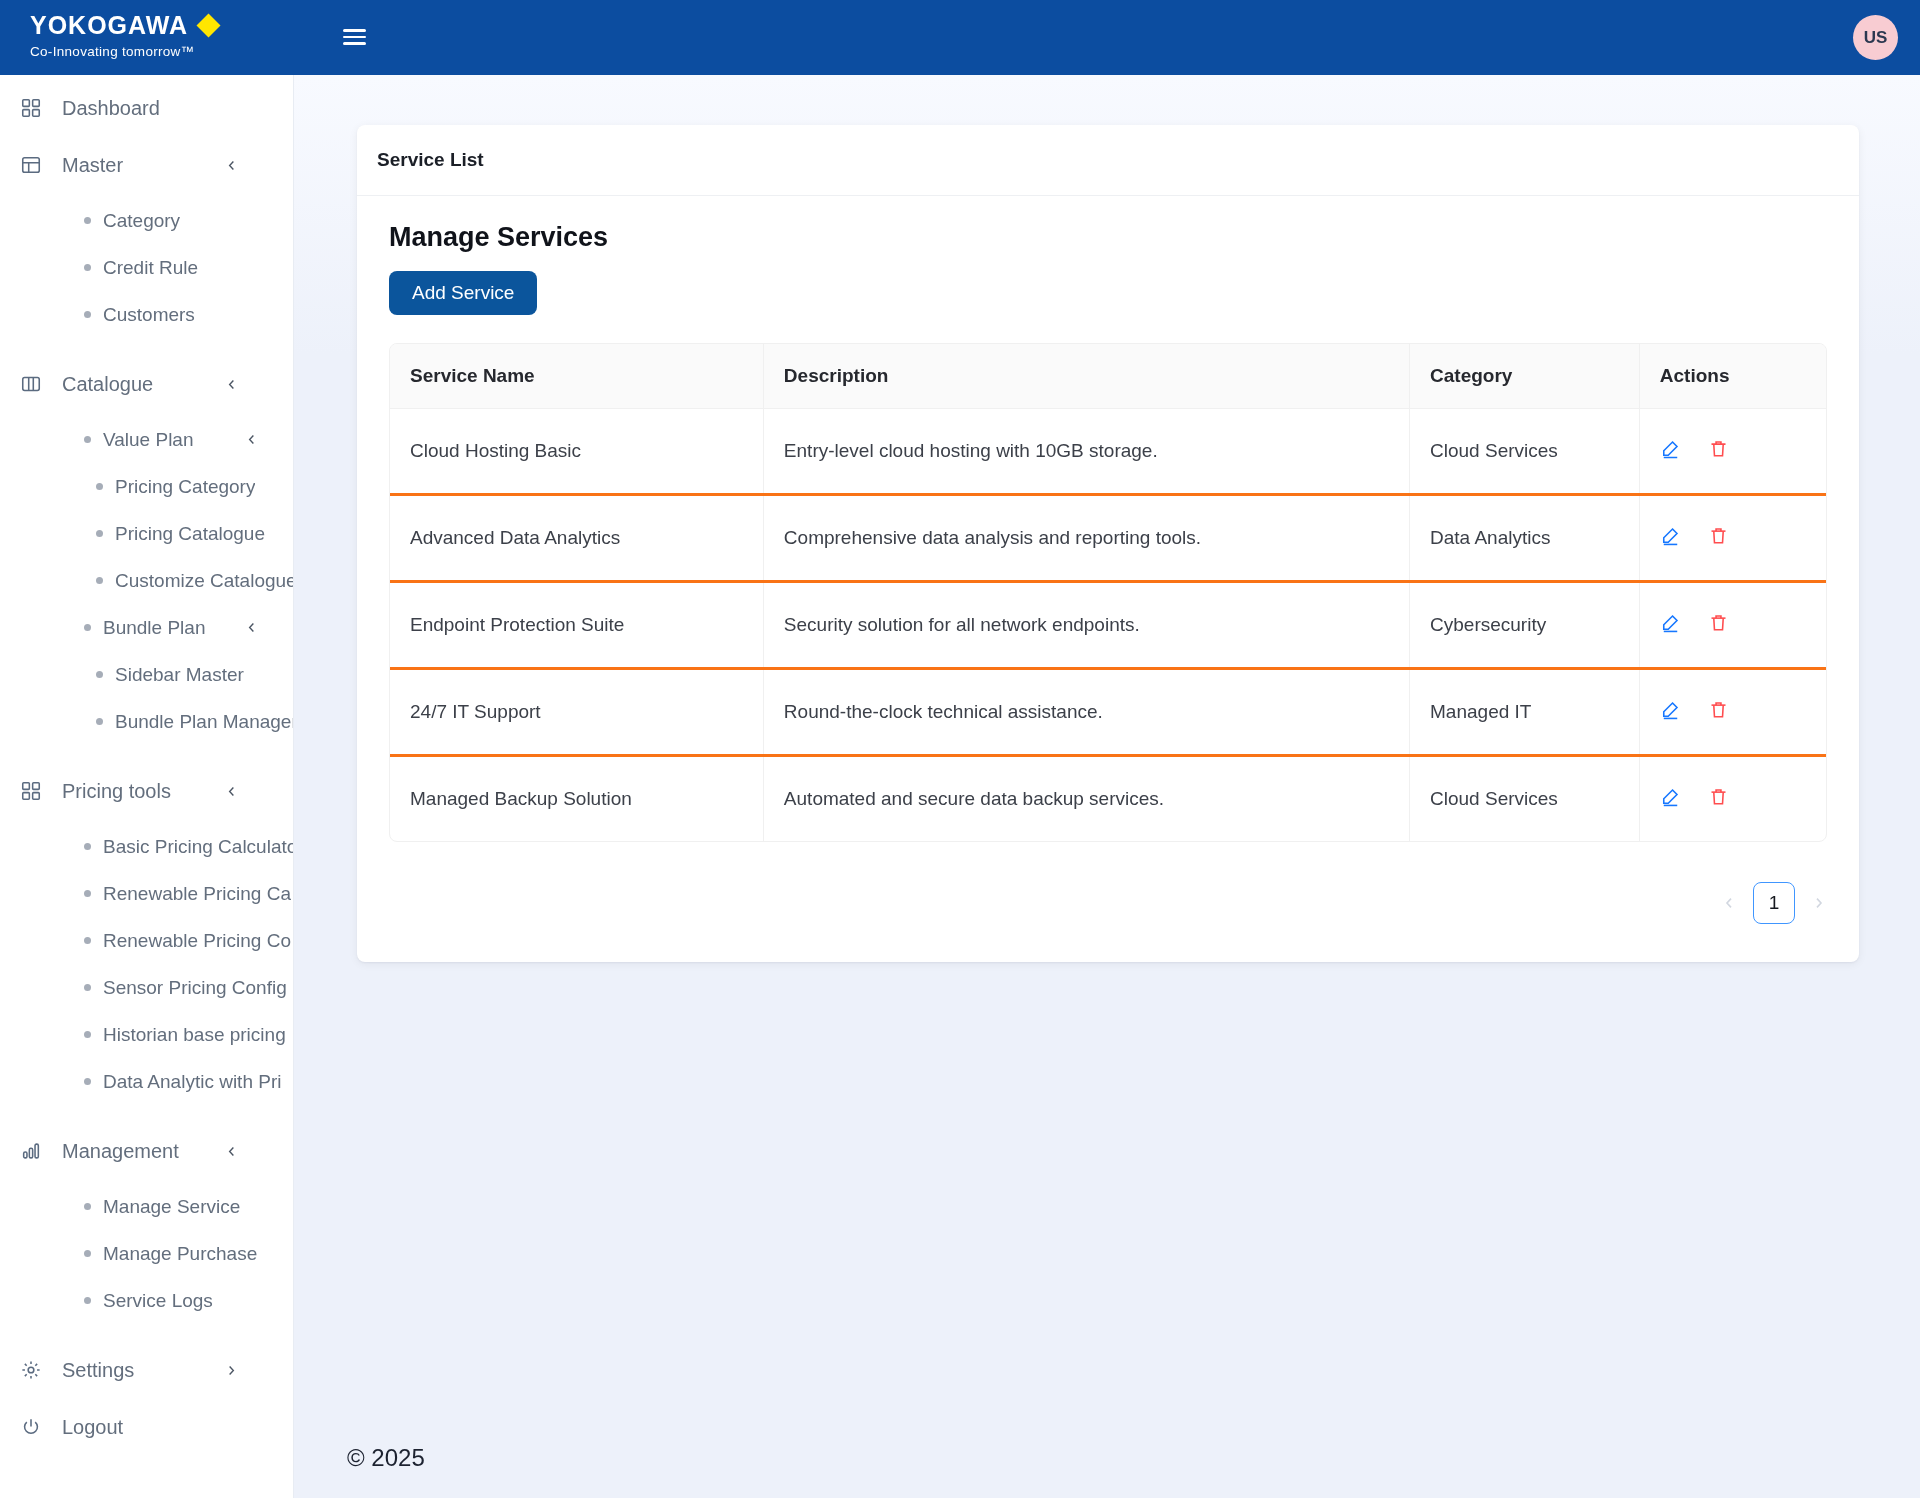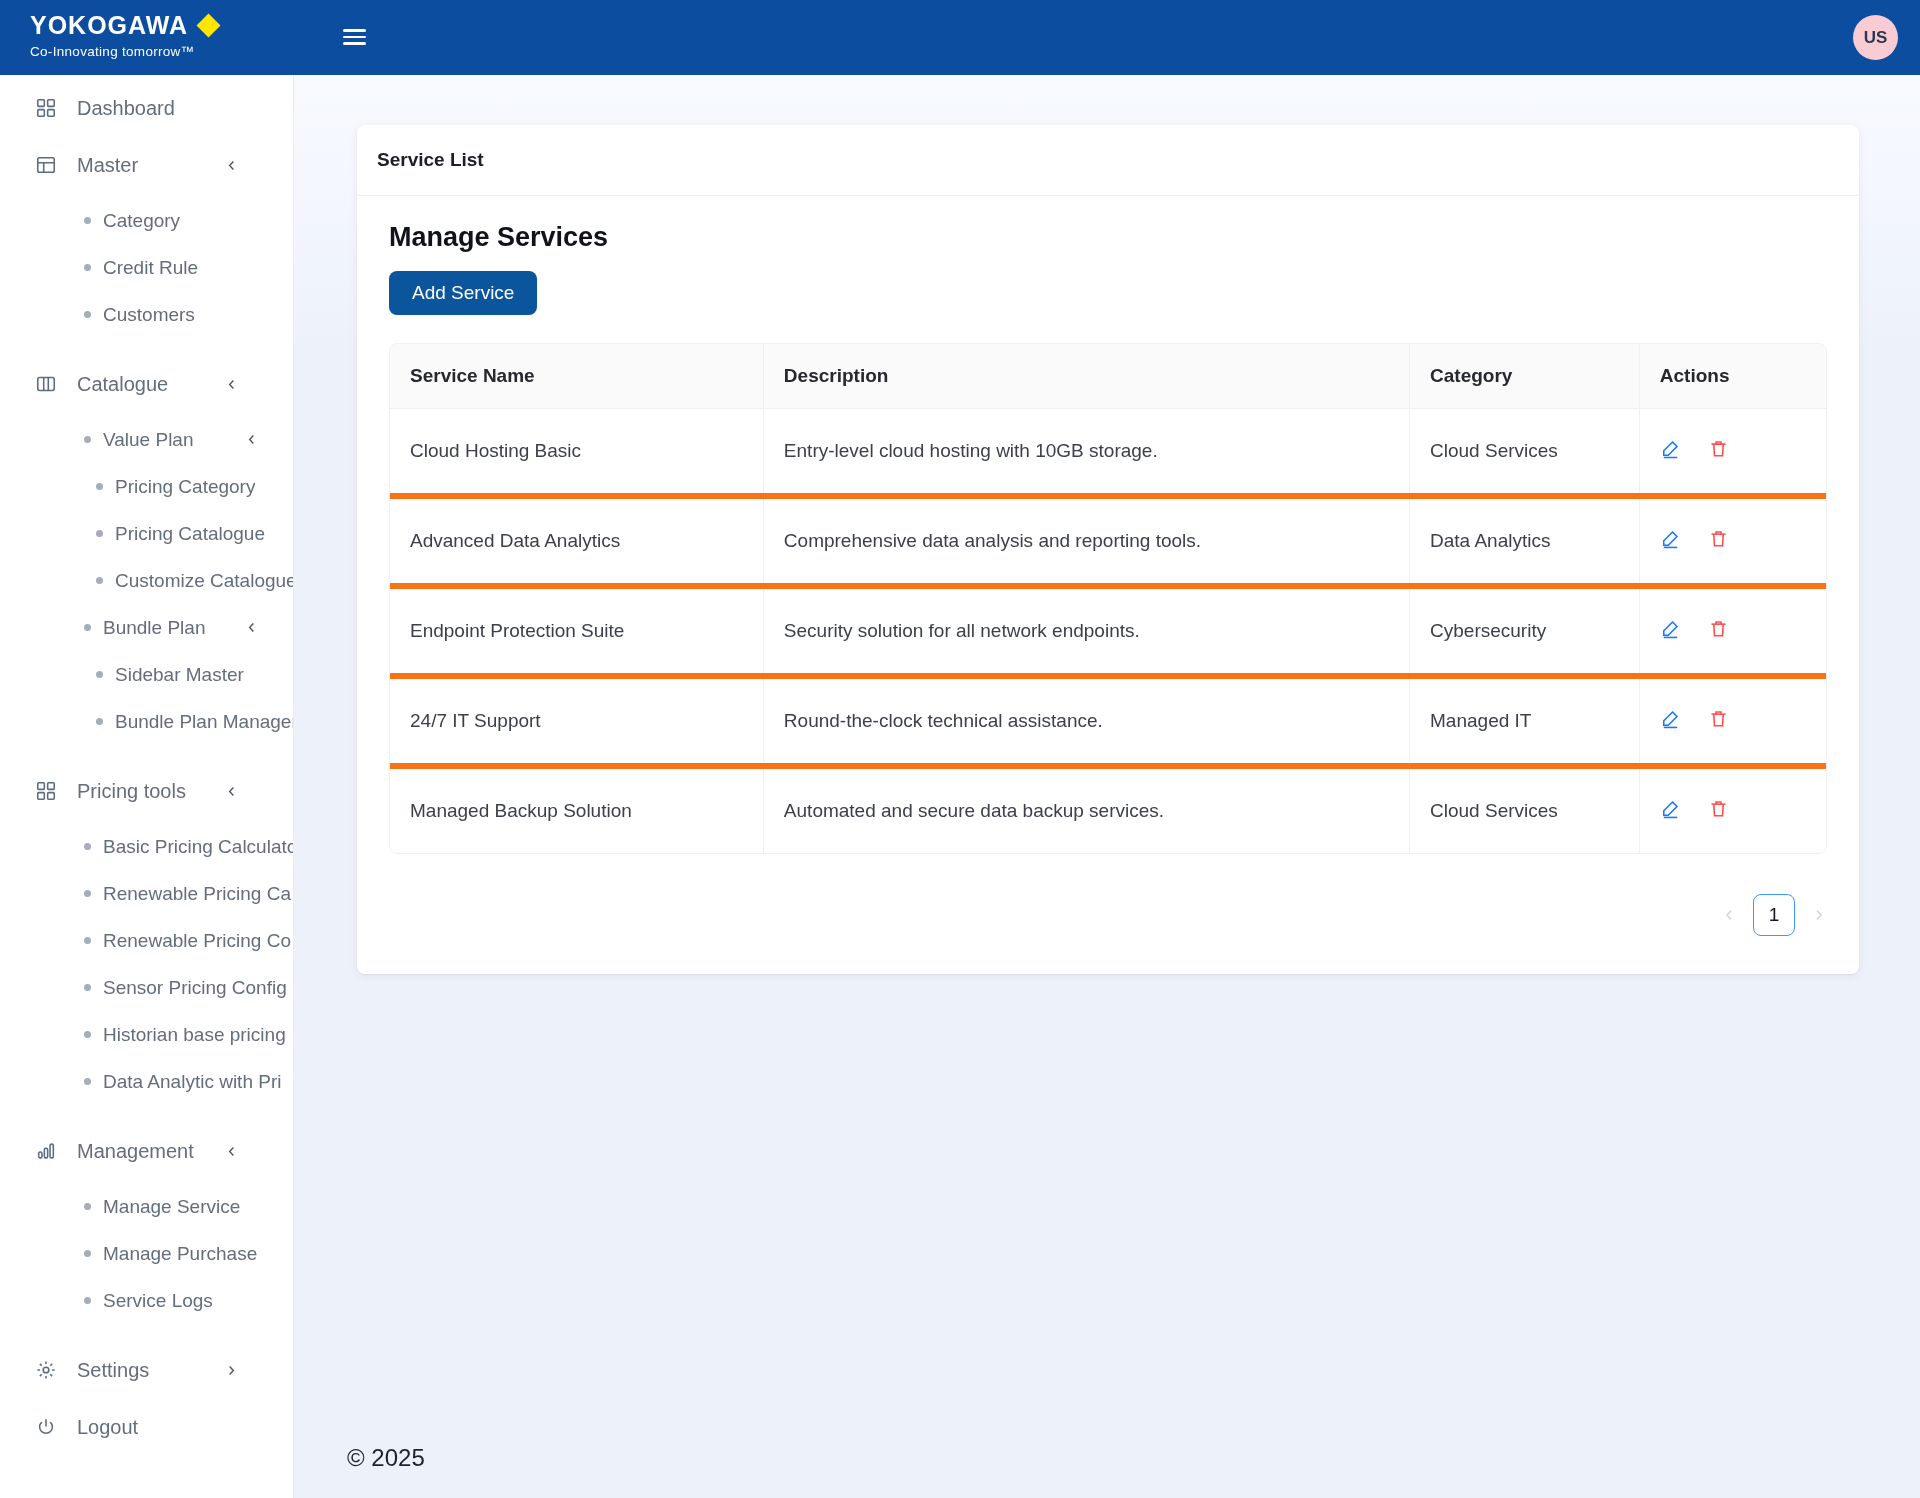--- a/index.html
+++ b/index.html
@@ -34,21 +34,21 @@
   }
 
   
   .sidebar {
     position: absolute; left: 0; top: 75px; width: 293px; height: 1423px;
     background: #fff; overflow: hidden; z-index: 20;
     box-shadow: 1px 0 0 #e8ecf3;
   }
   .nav { list-style: none; }
   .nav li { display: flex; align-items: center; cursor: pointer; color: #636e7d; }
-  .nav-top { height: 50px; margin: 7px 0; padding-left: 35px; font-size: 20px; }
+  .nav-top { height: 50px; margin: 7px 0; padding-left: 20px; font-size: 20px; }
   .nav-top.first { margin-top: 8px; }
   .nav-top.after-group { margin-top: 21px; }
   .nav-sub1, .nav-sub2 { height: 47px; font-size: 19px; }
   .nav-sub1 { padding-left: 84px; }
   .nav-sub2 { padding-left: 96px; }
   .nav-icon { width: 22px; height: 22px; margin-right: 20px; flex: 0 0 auto; color: #5b6b80; display: inline-flex; }
   .nav-icon svg { width: 22px; height: 22px; }
   .bullet { width: 7px; height: 7px; border-radius: 50%; background: #a6adb8; margin-right: 12px; flex: 0 0 auto; }
   .nav-label { white-space: nowrap; overflow: hidden; }
   .nav-chevron { margin-left: auto; display: inline-flex; color: #4b5563; flex: 0 0 auto; }
@@ -79,21 +79,21 @@
   }
 
   .table-wrap { margin-top: 28px; border: 1px solid #f0f0f0; border-radius: 8px; overflow: hidden; }
   table { width: 100%; border-collapse: collapse; }
   th, td { text-align: left; border-right: 1px solid #f0f0f0; }
   th:last-child, td:last-child { border-right: none; }
   thead th {
     background: #fafafa; padding: 21px 20px; font-size: 19px; font-weight: 600; color: #26282e;
     border-bottom: 1px solid #f0f0f0;
   }
-  tbody td { padding: 29px 20px; font-size: 19px; color: #3c4049; border-bottom: 6px solid #f97316; }
+  tbody td { padding: 29px 20px; font-size: 19px; color: #3c4049; border-bottom: 3px solid #f97316; }
   tbody tr:last-child td { border-bottom: none; }
   .actions-cell { white-space: nowrap; }
   .icon-btn { background: none; border: none; cursor: pointer; padding: 0; margin-right: 22px; display: inline-flex; }
   .icon-btn svg { width: 21px; height: 21px; }
   .edit-btn { color: #1677ff; }
   .delete-btn { color: #ff4d4f; }
 
   .pagination { display: flex; justify-content: flex-end; align-items: center; gap: 16px; margin-top: 40px; }
   .page-chevron { background: none; border: none; color: #d2d7e0; display: inline-flex; cursor: default; }
   .page-chevron svg { width: 16px; height: 16px; }

